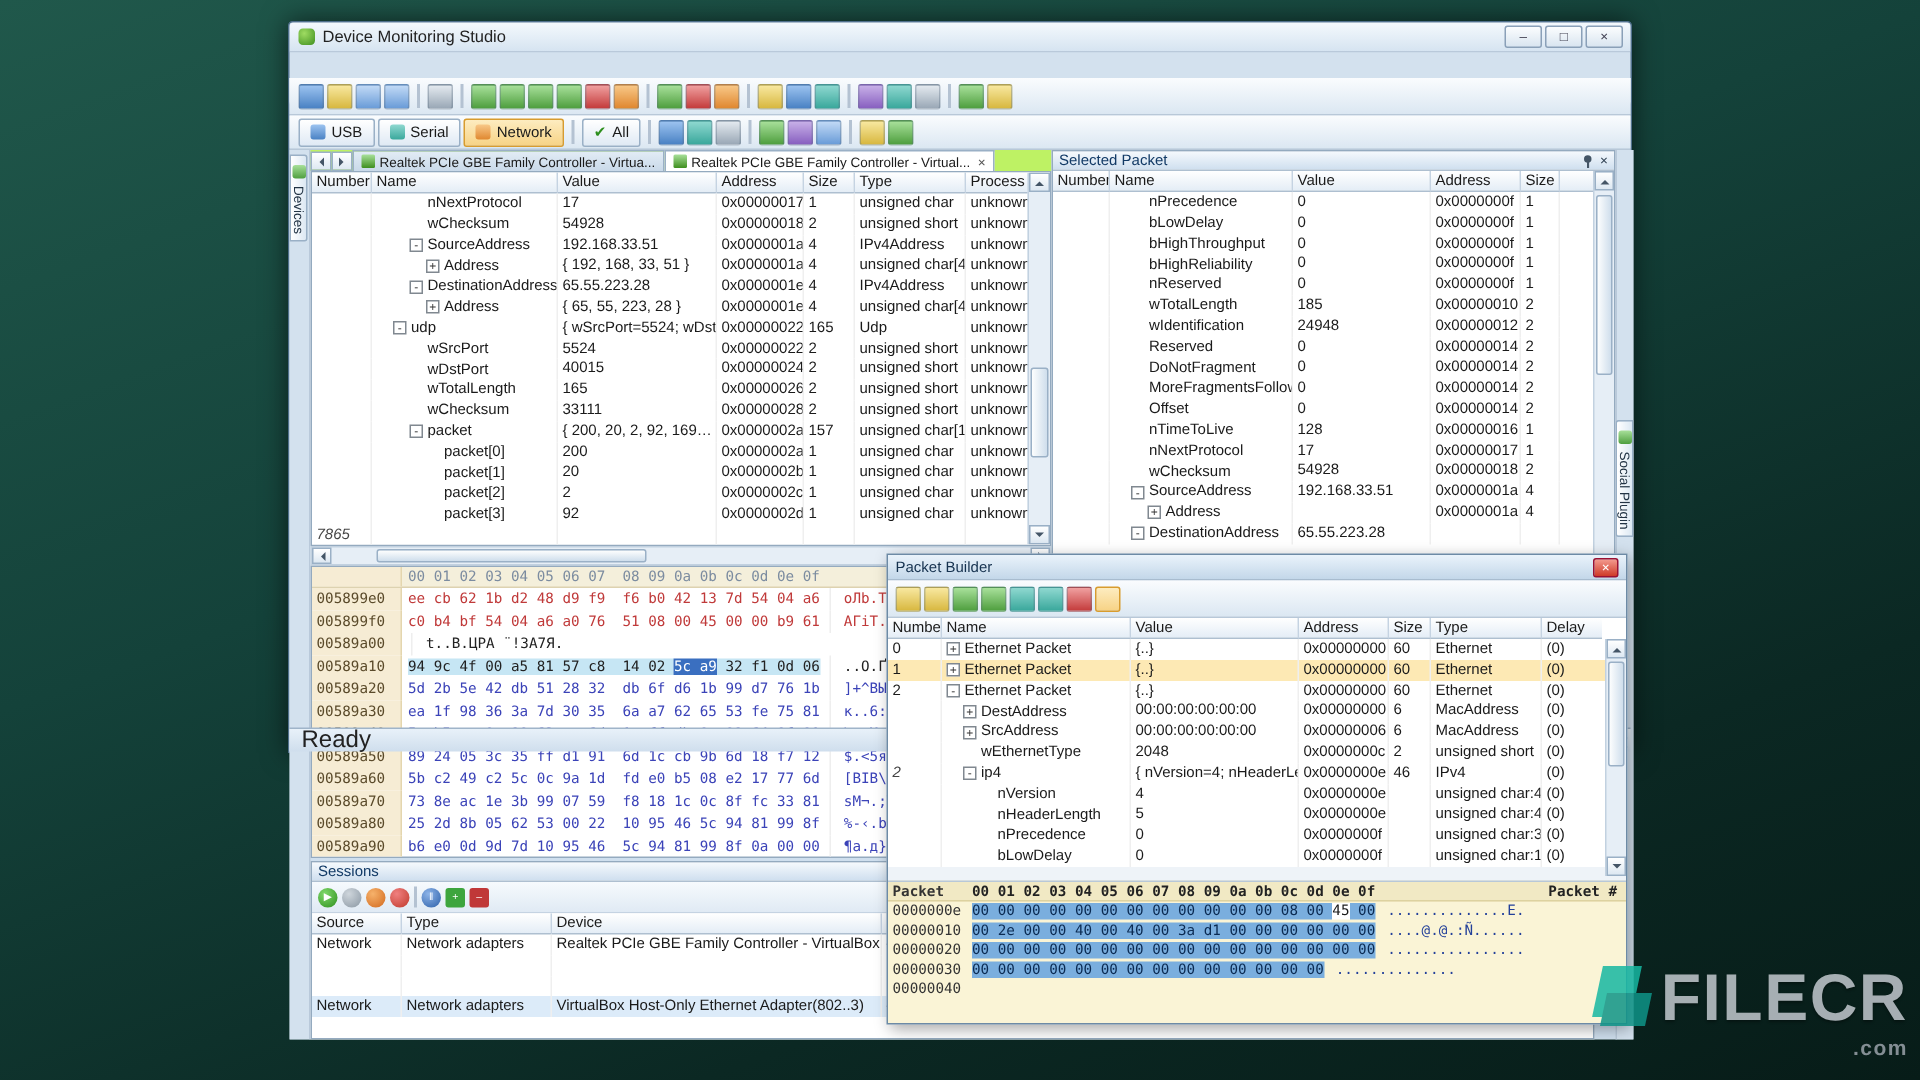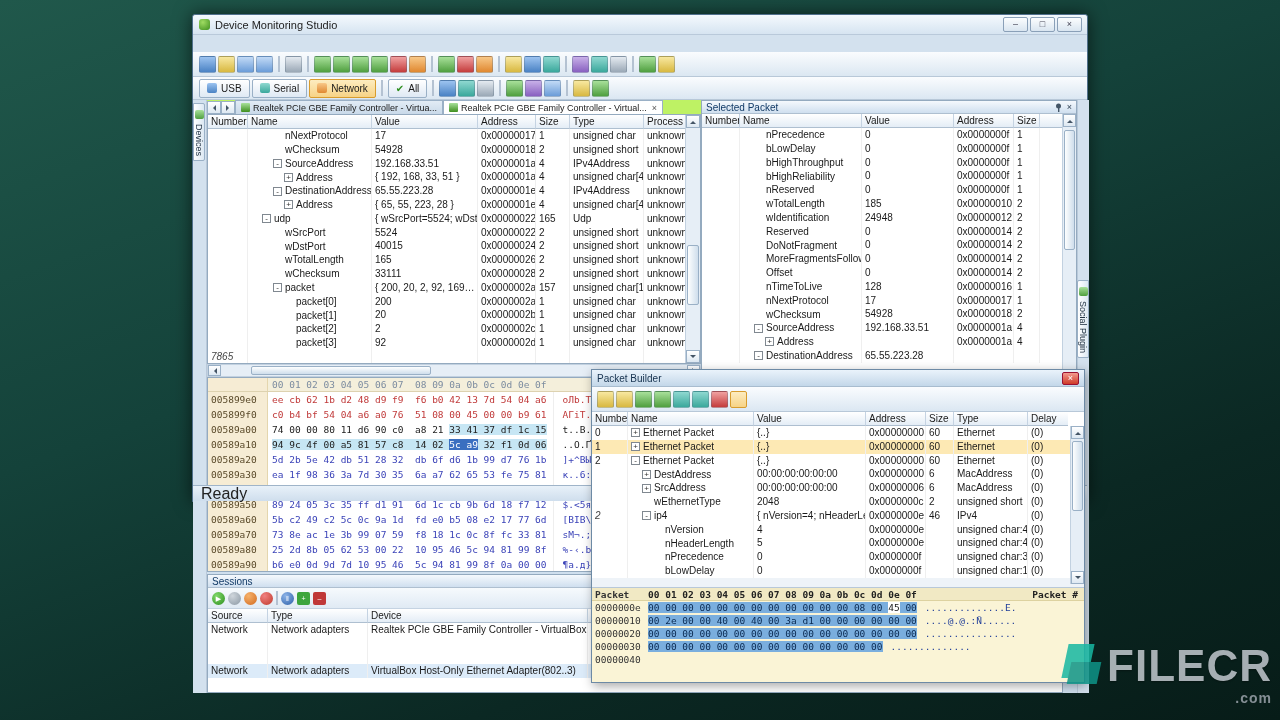--- a/index.html
+++ b/index.html
@@ -535,21 +535,20 @@
               <span class="hxb"><i class="s0">ee cb 62 1b d2 48 d9 f9  f6 b0 42 13 7d 54 04 a6</i><i class="s1"></i><i class="s2"></i><i class="s1"></i></span>
               <span class="hxs">оЛb.ТНВщ ит.}Т.¦</span>
             </div>
             <div class="hxr red">
               <span class="hxa">005899f0</span>
               <span class="hxb"><i class="s0">c0 b4 bf 54 04 a6 a0 76  51 08 00 45 00 00 b9 61</i><i class="s1"></i><i class="s2"></i><i class="s1"></i></span>
               <span class="hxs">АГiТ.¦.v Q..E.¹a</span>
             </div>
             <div class="hxr mix">
               <span class="hxa">00589a00</span>
-              <span class="hxb"><i class="s0">74 00 00 80 11 d6 90 c0  a8 21 </i><i class="s1">33 41 37 df 1c 15</i><i class="s2"></i><i class="s1"></i></span>
               <span class="hxs">t..В.ЦРА ¨!3A7Я.</span>
             </div>
             <div class="hxr blk">
               <span class="hxa">00589a10</span>
               <span class="hxb"><i class="s0"></i><i class="s1">94 9c 4f 00 a5 81 57 c8  14 02 </i><i class="s2">5c a9</i><i class="s1"> 32 f1 0d 06</i></span>
               <span class="hxs">..O.Ґ.WИ .\©2с..</span>
             </div>
             <div class="hxr blue">
               <span class="hxa">00589a20</span>
               <span class="hxb"><i class="s0">5d 2b 5e 42 db 51 28 32  db 6f d6 1b 99 d7 76 1b</i><i class="s1"></i><i class="s2"></i><i class="s1"></i></span>

